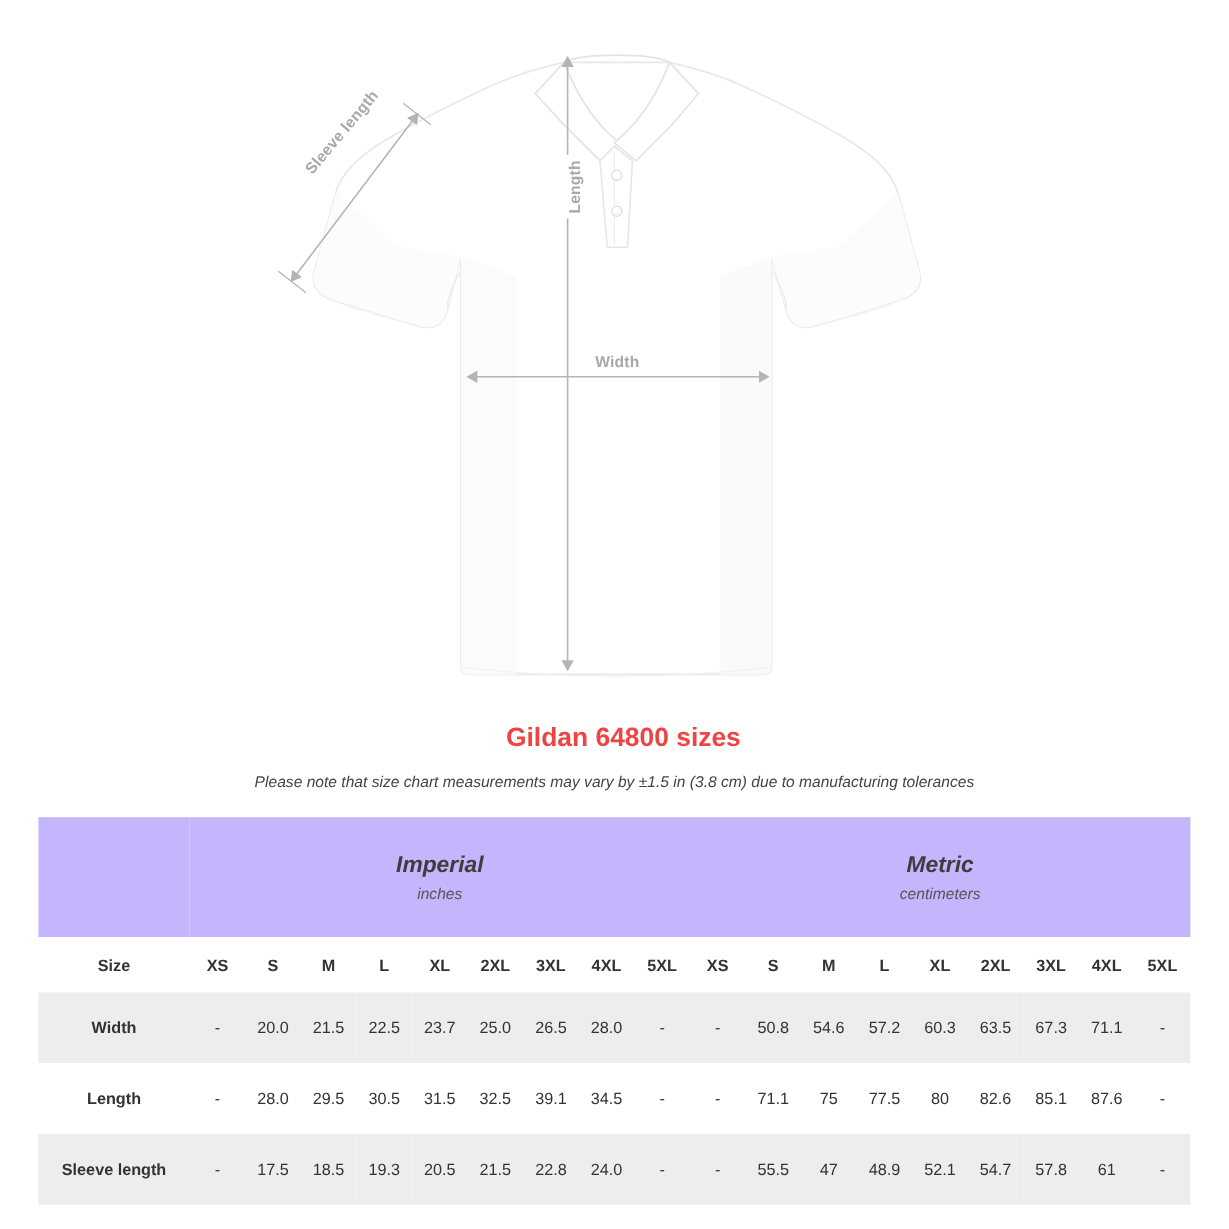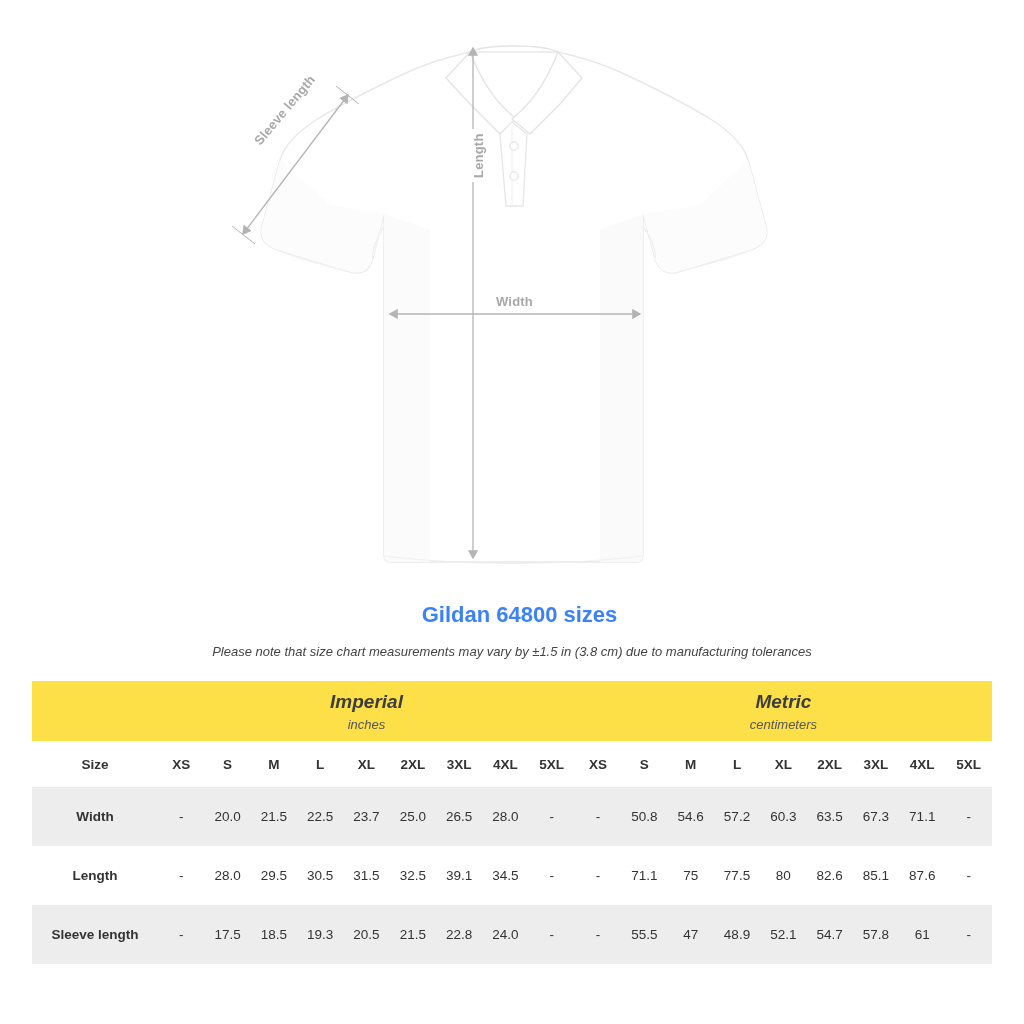--- a/index.html
+++ b/index.html
@@ -55,21 +55,21 @@
   }
 
   
   .title-block {
     text-align: center;
     margin-top: 16px;
   }
   .chart-title {
     font-size: 22px;
     font-weight: bold;
-    color: #3b82f6;
+    color: #ef4444;
     margin: 0 0 10px 15px;
   }
   .chart-note {
     font-size: 13px;
     font-style: italic;
     color: #444444;
     margin: 16px;
   }
 
   
@@ -84,22 +84,22 @@
   table.size-table th,
   table.size-table td {
     text-align: center;
     font-size: 13.5px;
     color: #333333;
     border: none;
     padding: 0;
   }
   
   .group-row th {
-    height: 60px;
-    background: #fde047;
+    height: 100px;
+    background: #c4b5fd;
     vertical-align: middle;
   }
   .group-title {
     font-size: 19px;
     font-style: italic;
     font-weight: bold;
     color: #3d3d3d;
     line-height: 1.25;
   }
   .group-sub {

